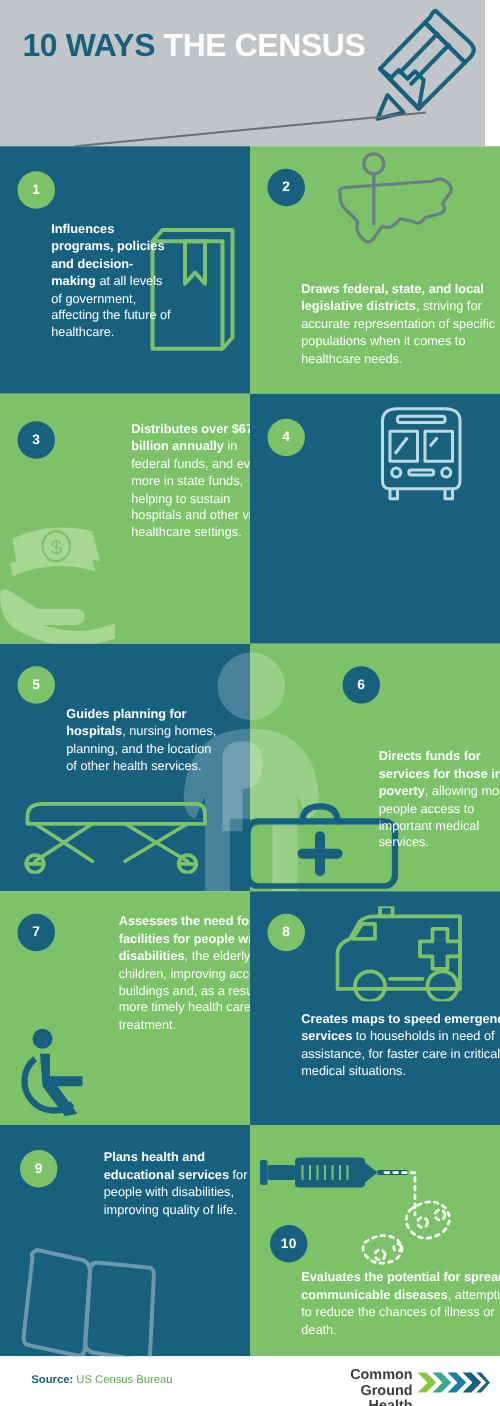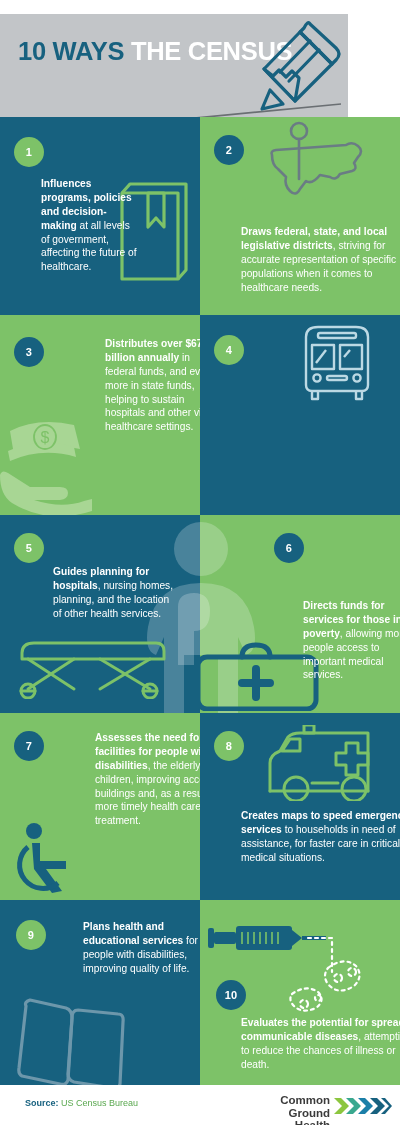--- a/index.html
+++ b/index.html
@@ -12,21 +12,21 @@
   }
   #infographic {
     position:relative;
     width:400px;
     height:1125px;
     overflow:hidden;
   }
 
   
   .header {
-    position:absolute; left:0; top:14px; width:348px; height:117px;
+    position:absolute; left:0; top:0; width:388px; height:117px;
     background:#c2c5c8;
   }
   .header-title {
     position:absolute; left:18px; top:22px; width:300px;
     font-size:25.5px; font-weight:bold; line-height:1.18;
     letter-spacing:-0.3px;
     color:#17617f;
   }
   .header-title .w { color:#ffffff; }
   .pencil-wrap { position:absolute; right:2px; top:0px; width:98px; height:108px; }

